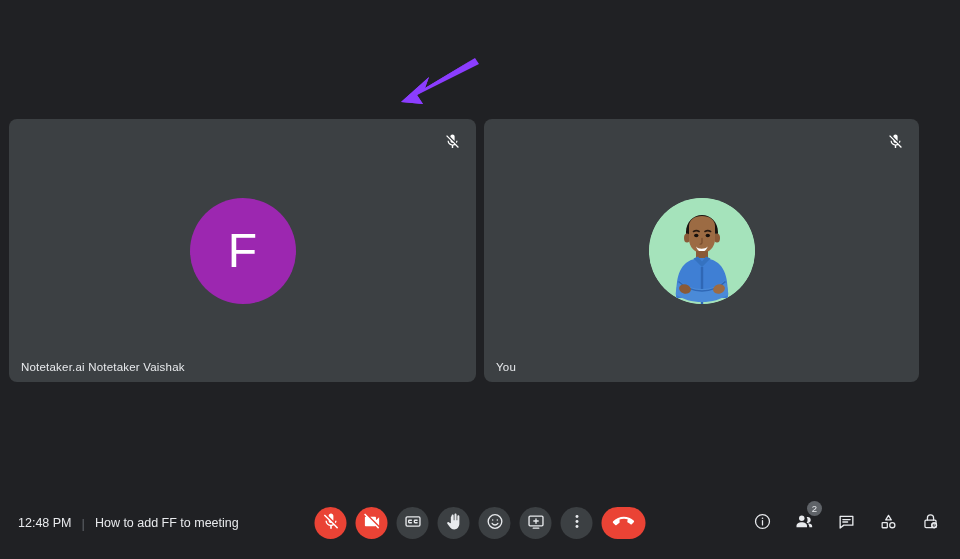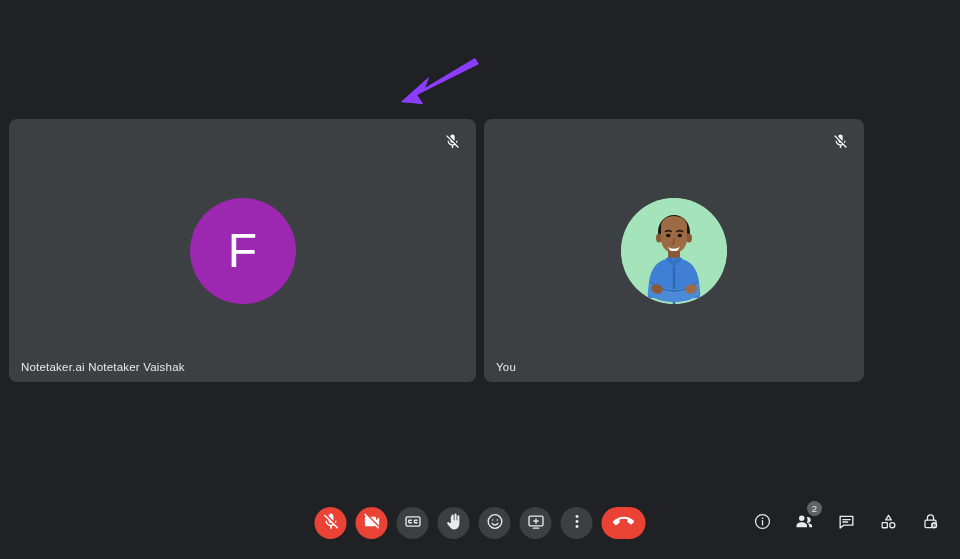--- a/index.html
+++ b/index.html
@@ -26,21 +26,21 @@
 
   .tile {
     position: absolute;
     top: 119px;
     height: 263px;
     background: #3c4043;
     border-radius: 8px;
     overflow: hidden;
   }
   #tile-0 { left: 9px;   width: 467px; }
-  #tile-1 { left: 484px; width: 380px; }
+  #tile-1 { left: 484px; width: 435px; }
 
   .tile-avatar-wrap {
     position: absolute;
     left: 0; top: 0;
     width: 100%;
     height: 100%;
     display: flex;
     align-items: center;
     justify-content: center;
   }
@@ -261,20 +261,25 @@
   <div id="arrow-annotation">
     <svg width="88" height="60" viewBox="0 0 88 60">
       <path d="M80 6 L30 36 L34 25 L6 50 L28 52 L22 43 L84 12 Z" fill="#8b3dff"></path>
       <path d="M80 6 L22 43 L28 52 L6 50 L34 25 L30 36 Z" fill="#8b3dff"></path>
     </svg>
   </div>
 </div>
 
 <div id="bottom-bar">
 
+  <div id="meeting-info">
+    <span>12:48 PM</span>
+    <span class="divider">|</span>
+    <span>How to add FF to meeting</span>
+  </div>
 
   <div id="center-controls">
 
     <button class="ctrl danger" style="background: rgb(234, 67, 53);">
       <span>
         <svg width="19" height="19" viewBox="0 0 24 24" fill="#ffffff">
           <path d="M19 11h-1.7c0 .74-.16 1.43-.43 2.05l1.23 1.23c.56-.98.9-2.09.9-3.28zm-4.02.17c0-.06.02-.11.02-.17V5c0-1.66-1.34-3-3-3S9 3.34 9 5v.18l5.98 5.99zM4.27 3L3 4.27l6.01 6.01V11c0 1.66 1.33 3 2.99 3 .22 0 .44-.03.65-.08l1.66 1.66c-.71.33-1.5.52-2.31.52-2.76 0-5.3-2.1-5.3-5.1H5c0 3.41 2.72 6.23 6 6.72V21h2v-3.28c.91-.13 1.77-.45 2.54-.9L19.73 21 21 19.73 4.27 3z"></path>
         </svg>
       </span>
     </button>

